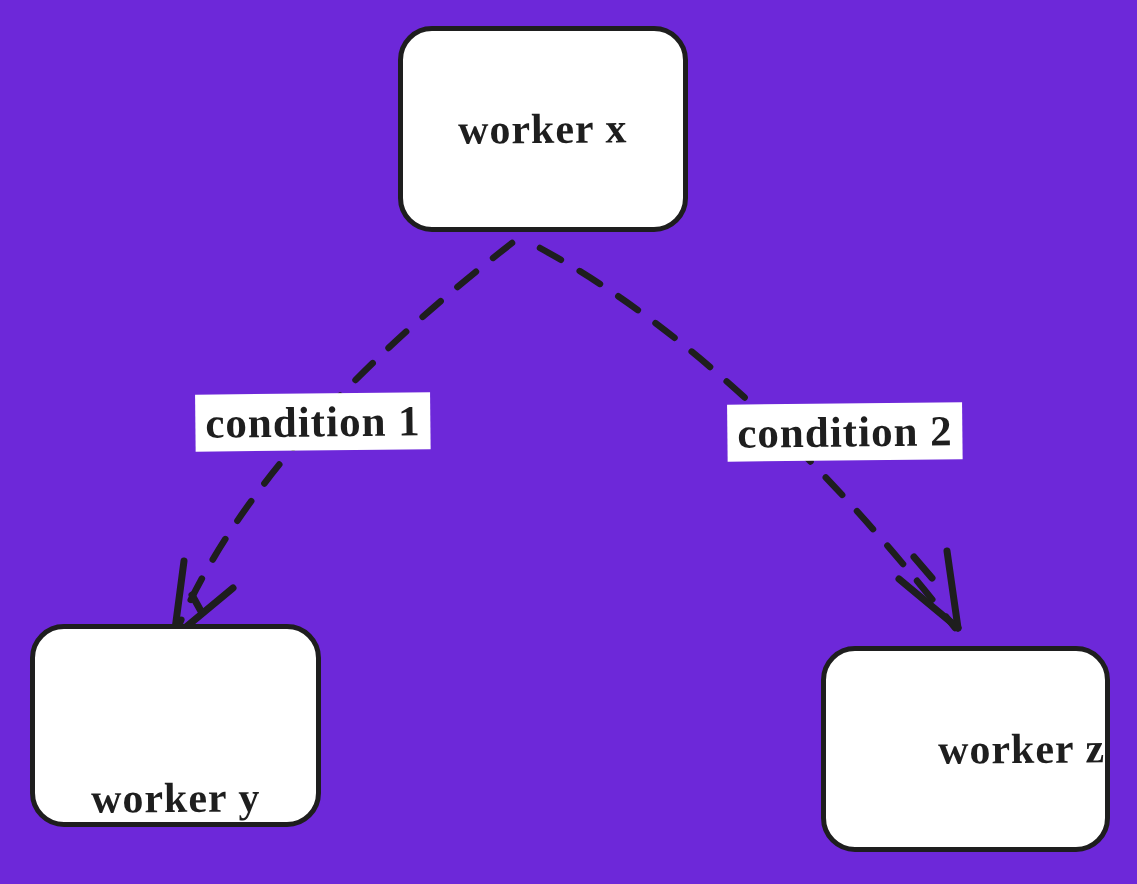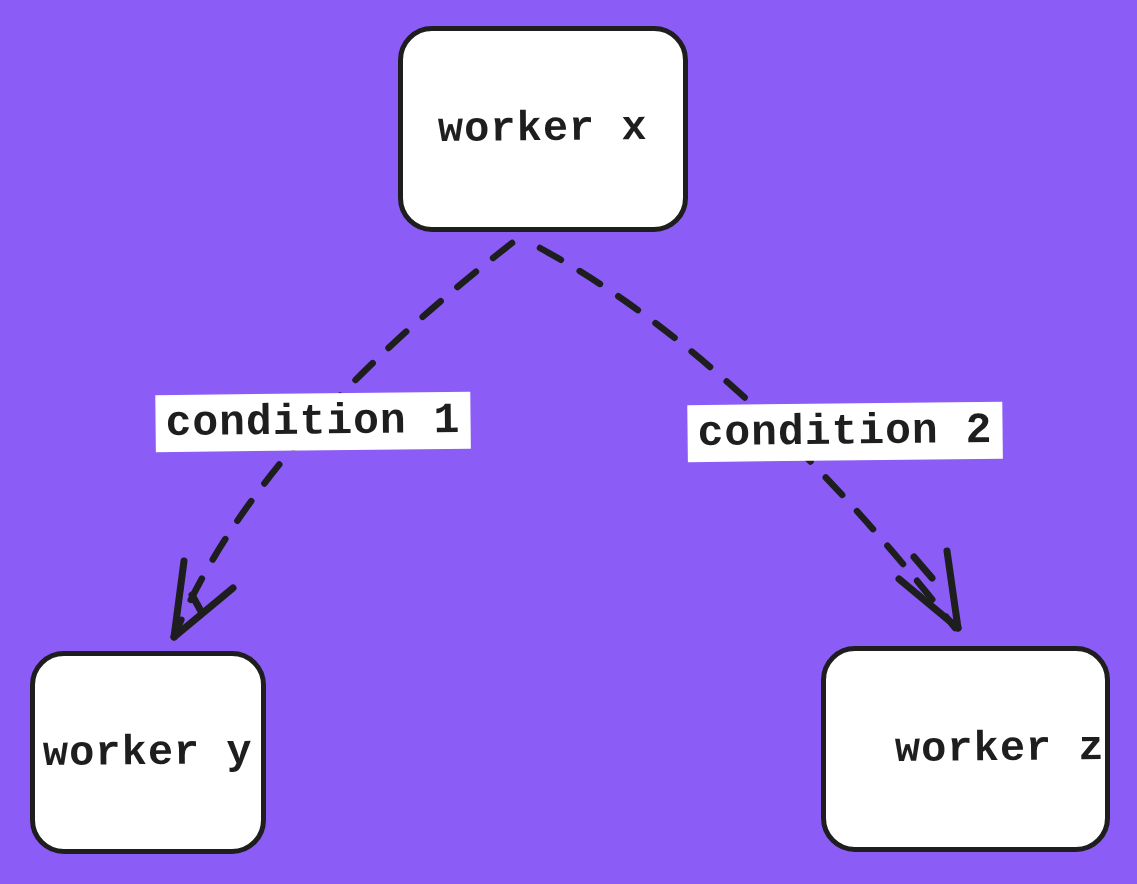--- a/index.html
+++ b/index.html
@@ -4,23 +4,23 @@
 <style>
   html, body {
     margin: 0;
     padding: 0;
     background: #ffffff;
   }
   .stage {
     position: relative;
     width: 1137px;
     height: 884px;
-    background: #8b5cf6;
+    background: #6d28d9;
     overflow: hidden;
-    font-family: Liberation Mono, monospace;
+    font-family: Liberation Serif, serif;
     color: #1e1e1e;
   }
   .edges-layer {
     position: absolute;
     left: 0;
     top: 0;
     width: 1137px;
     height: 884px;
   }
   .node {
@@ -34,21 +34,21 @@
     box-sizing: border-box;
   }
   .node-label {
     font-size: 42px;
     font-weight: 600;
     letter-spacing: 1px;
     white-space: nowrap;
     transform: rotate(-0.5deg);
   }
   .node-worker-x { left: 398px; top: 26px;  width: 290px; height: 206px; }
-  .node-worker-y { left: 30px;  top: 651px; width: 236px; height: 203px; }
+  .node-worker-y { left: 30px;  top: 624px; width: 291px; height: 203px; align-items: flex-end; }
   .node-worker-z { left: 821px; top: 646px; width: 289px; height: 206px; justify-content: flex-end; }
 
   .edge-label {
     position: absolute;
     background: #ffffff;
     padding: 4px 10px;
     font-size: 43px;
     font-weight: 600;
     letter-spacing: 1px;
     white-space: nowrap;

